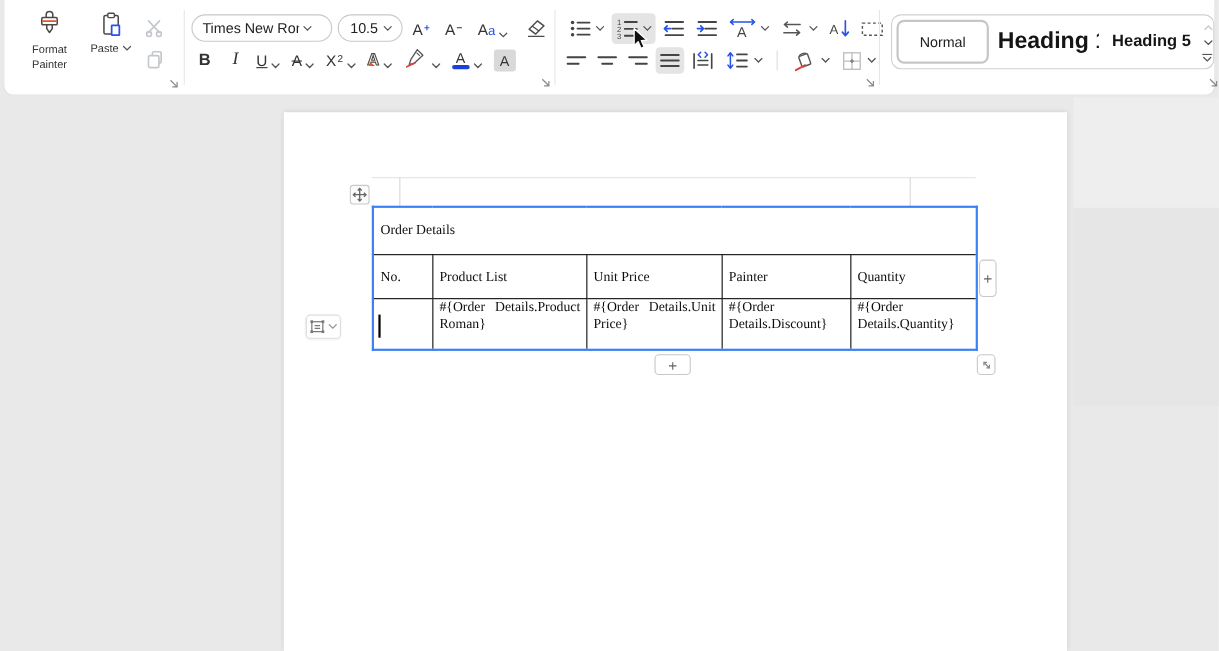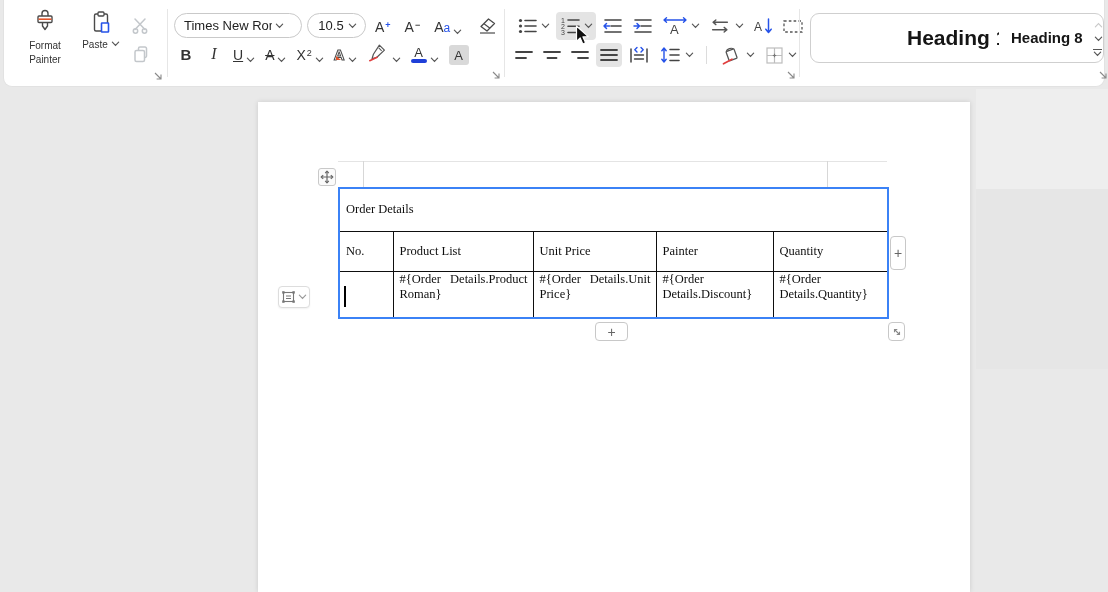--- a/index.html
+++ b/index.html
@@ -359,25 +359,28 @@
         </svg>
     </div>
   </div>
   <svg class="lnch" style="left:782px;top:70px;" viewBox="0 0 10 10">
     <path d="M2 2 L8 8 M8 3.6 V8 H3.6" fill="none" stroke="#8a8a8a" stroke-width="1.1"></path>
   </svg>
 
   <div class="vsep" style="left:795px;"></div>
 
   <div class="gallery">
+    <div class="st-normal">
+      <span>Normal</span>
+    </div>
     <div class="st-h1">
       <span>Heading 1</span>
     </div>
     <div class="st-h2">
-      <span>Heading 8</span>
+      <span>Heading 5</span>
     </div>
     <div class="gctl" style="top:5px;">
       <svg class="chev rot180" viewBox="0 0 10 6">
           <path d="M1.5 1 L5 4.5 L8.5 1" fill="none" stroke="#c9c9c9" stroke-width="1.3" stroke-linecap="round"></path>
         </svg>
     </div>
     <div class="gctl" style="top:19px;">
       <svg class="chev" viewBox="0 0 10 6">
           <path d="M1.5 1 L5 4.5 L8.5 1" fill="none" stroke="#555" stroke-width="1.3" stroke-linecap="round"></path>
         </svg>

